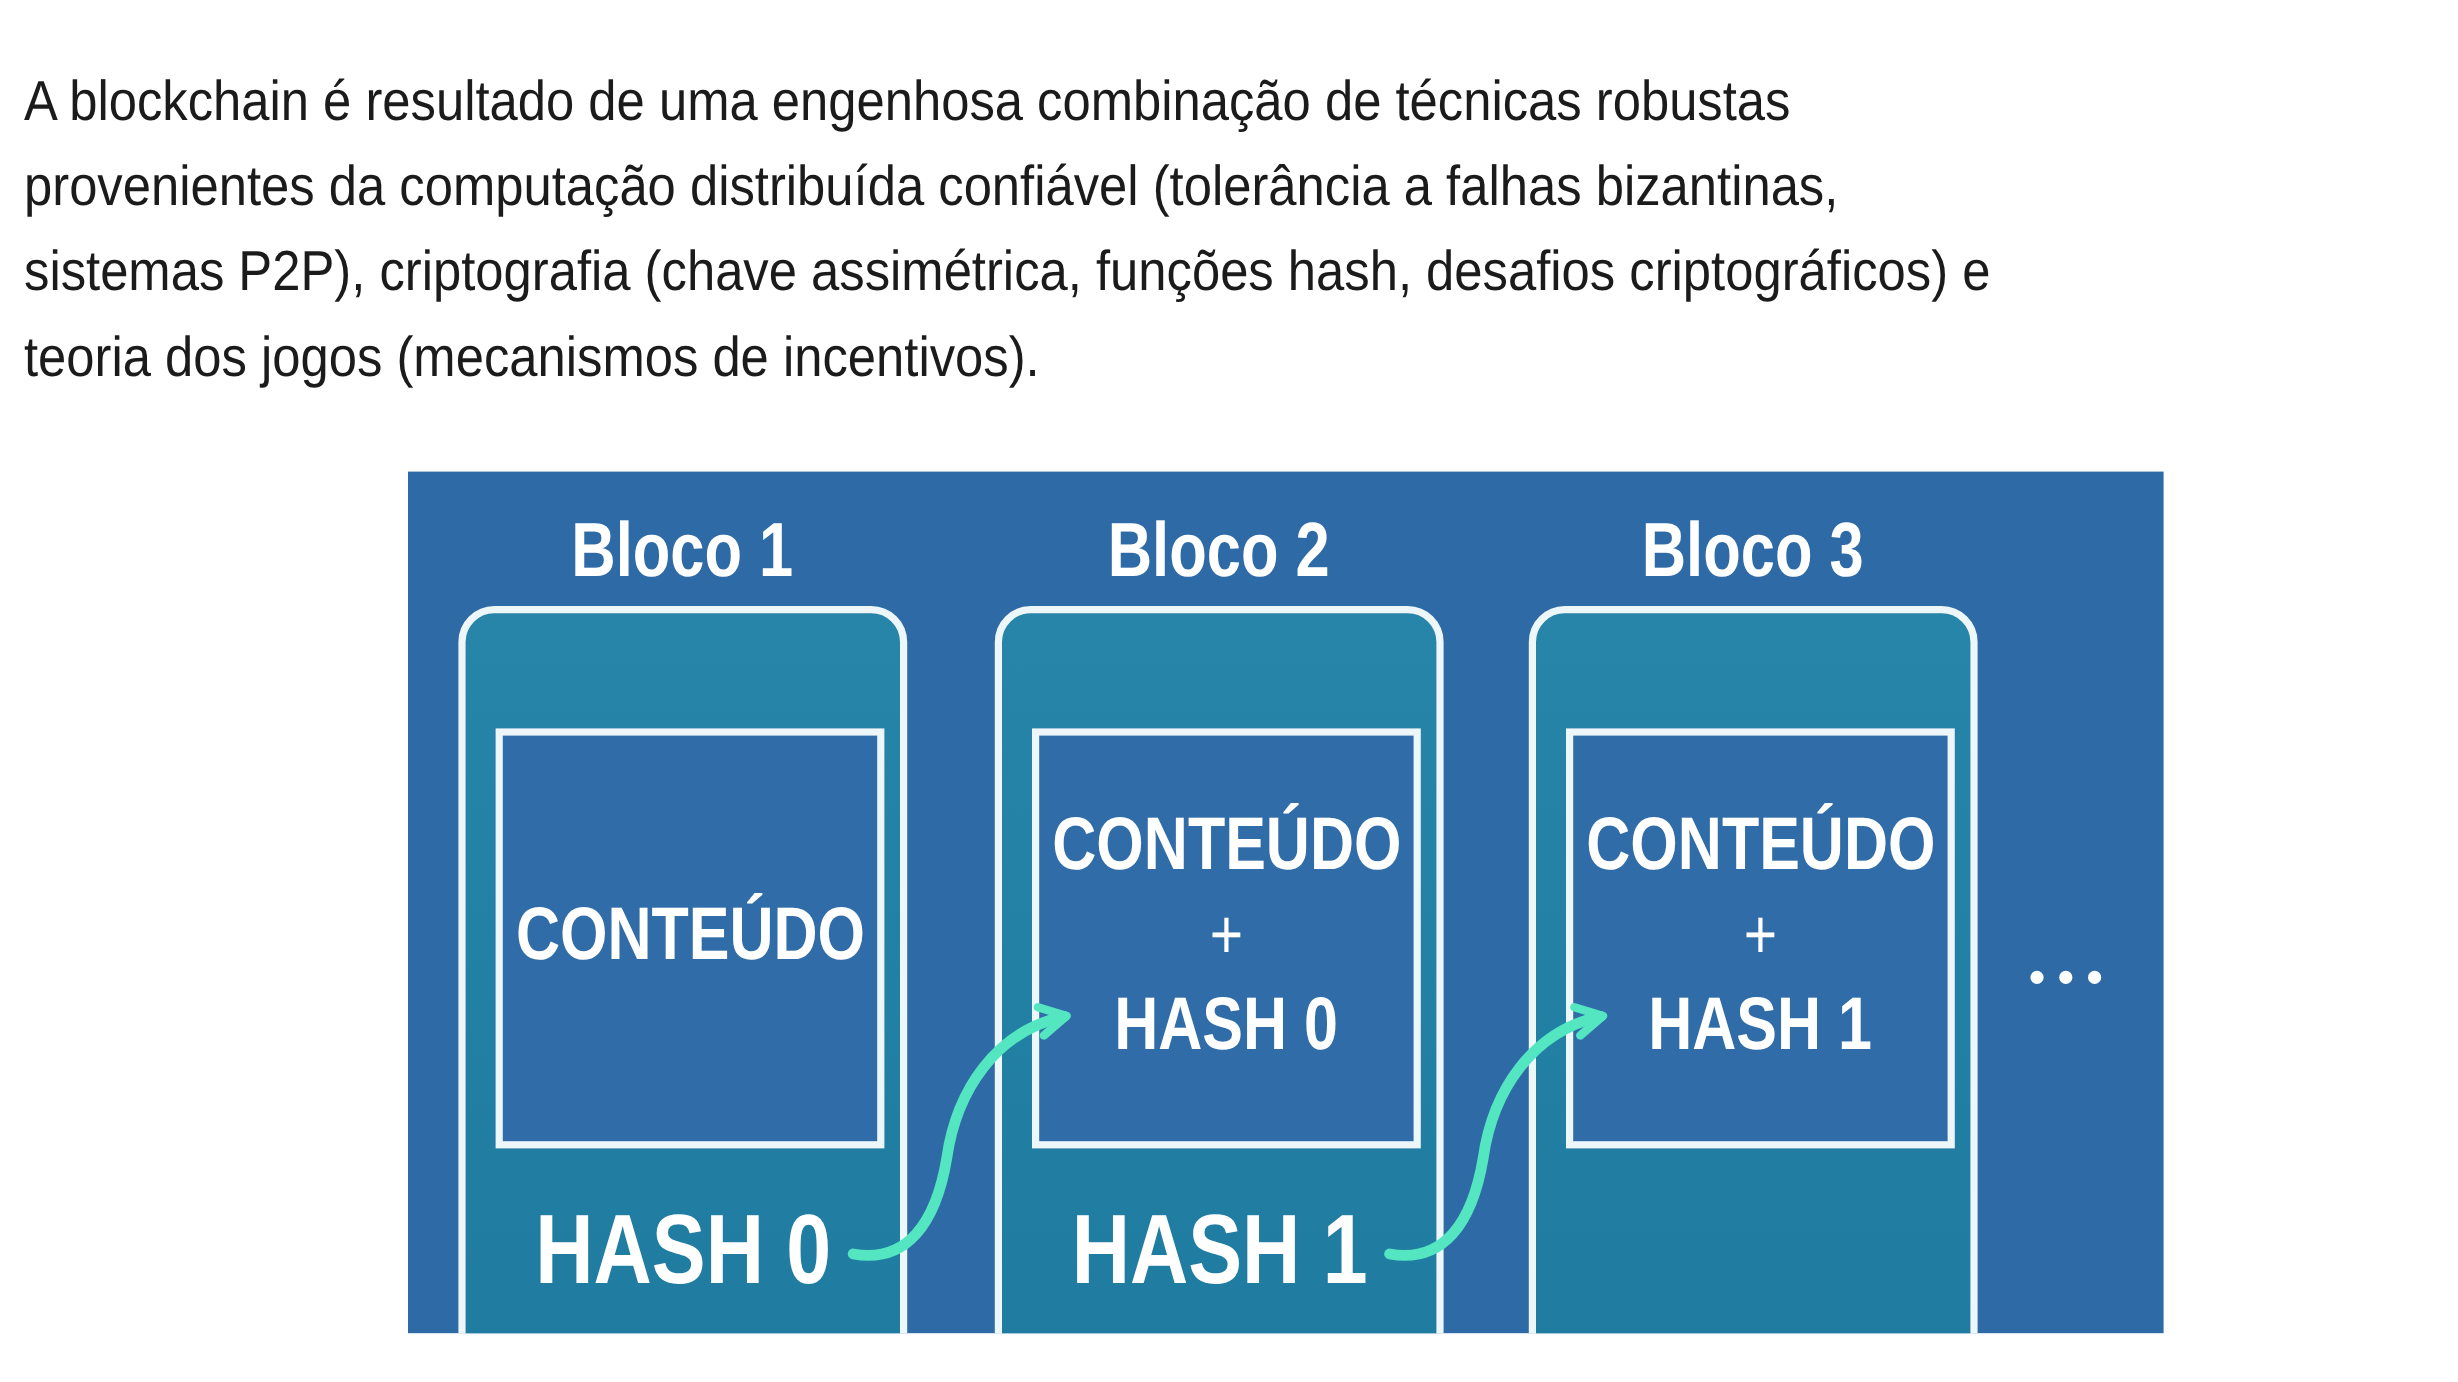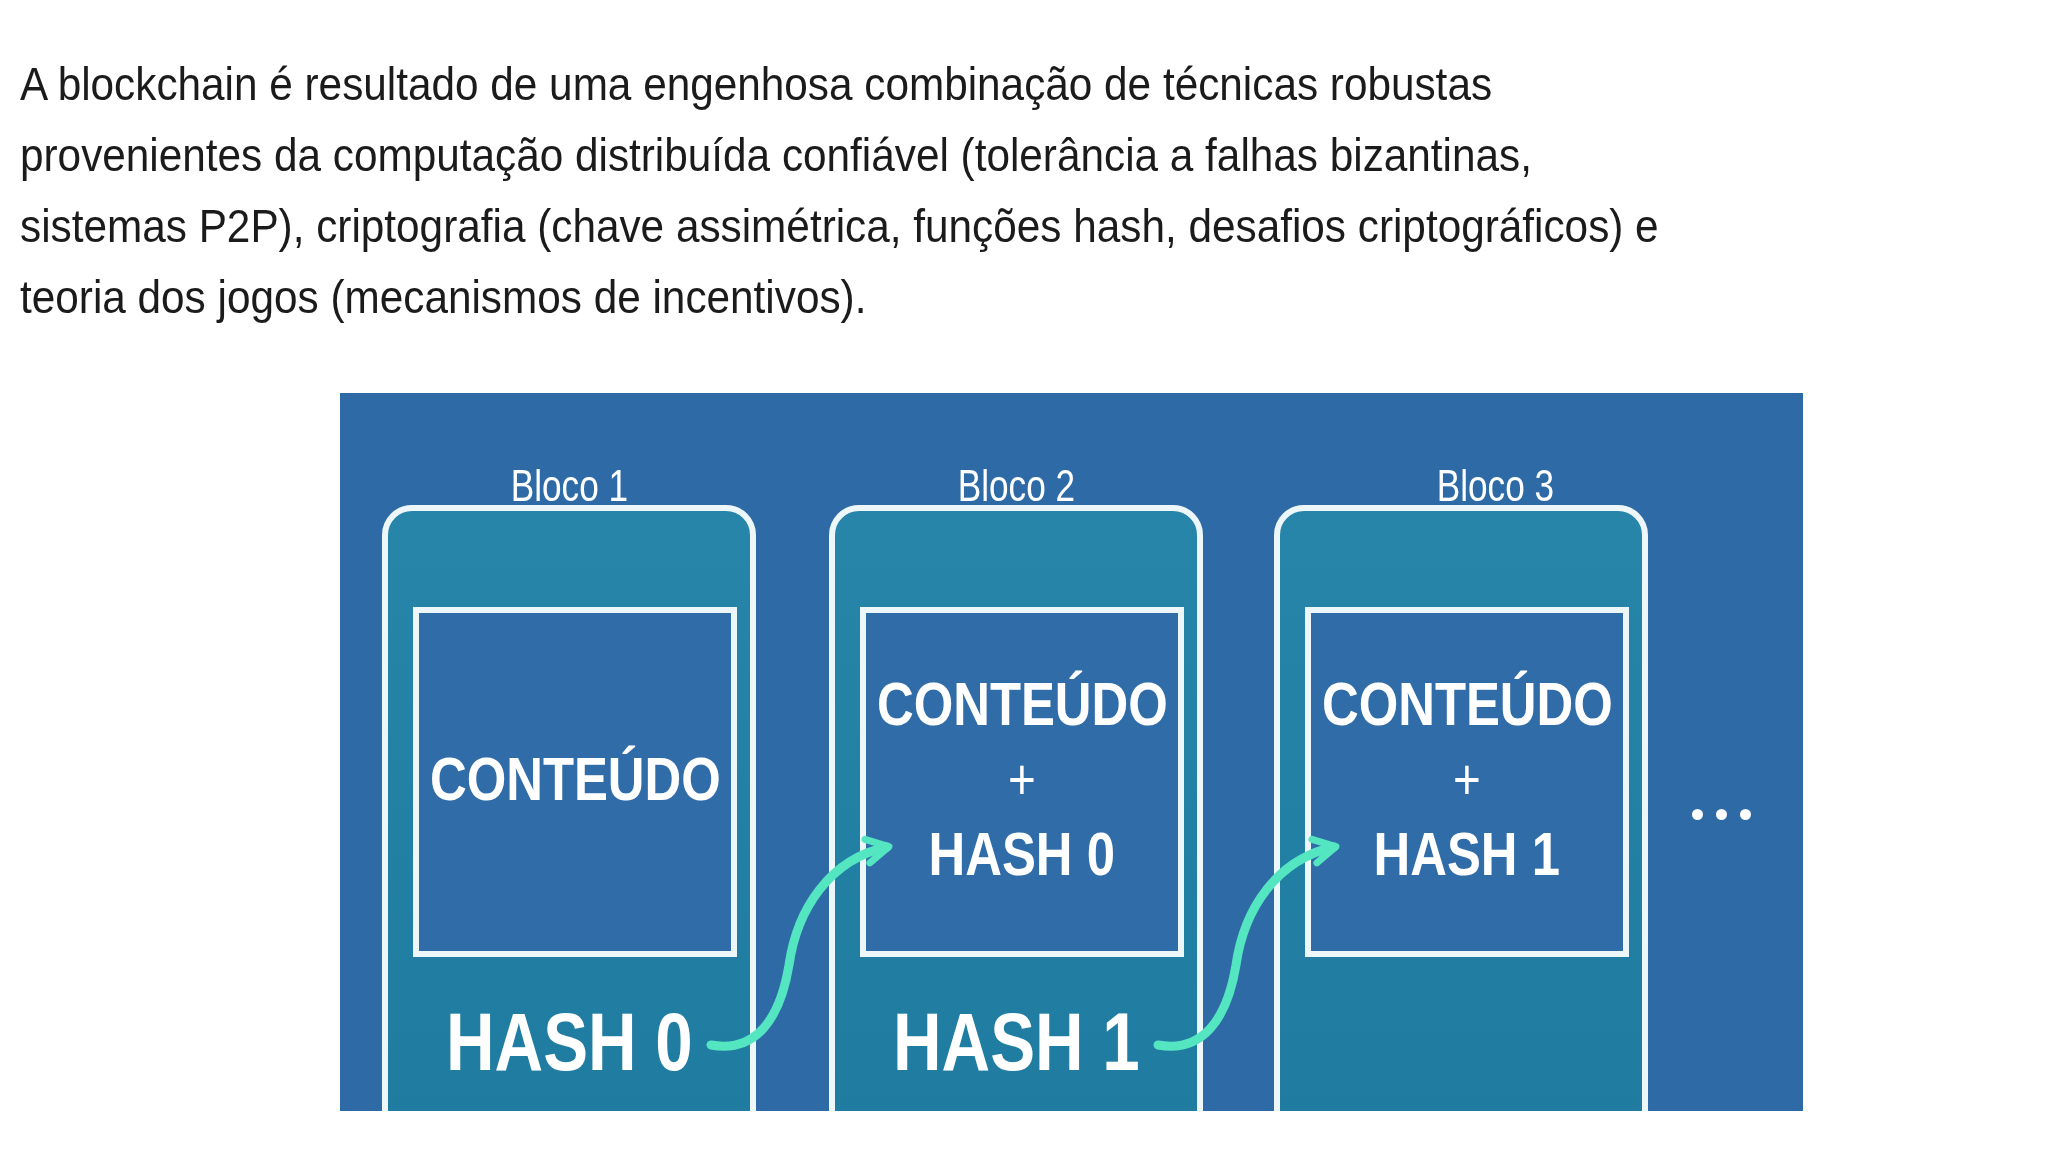--- a/index.html
+++ b/index.html
@@ -31,33 +31,32 @@
     transform-origin:left center;
   }
 
   
   .diagram{
     position:absolute;left:340px;top:393px;width:1463px;height:718px;
     background:var(--diagram-bg);overflow:hidden;
   }
   .block-label{
     position:absolute;top:34px;height:62px;width:374px;
-    color:var(--white-text);font-size:44px;font-weight:400;line-height:62px;
+    color:var(--white-text);font-size:64px;font-weight:700;line-height:62px;
     text-align:center;
-    margin-top:28px;
   }
   .block-label>span{display:inline-block;transform:scaleX(0.8);transform-origin:center;}
   .block{
     position:absolute;top:112px;width:374px;height:660px;
     border:6px solid var(--frame);border-radius:30px;
     background:linear-gradient(180deg,var(--block-top) 0%,var(--block-bottom) 100%);
     box-sizing:border-box;
   }
   .b1{left:42px;} .b2{left:489px;} .b3{left:934px;}
-  .label1{left:42px;} .label2{left:489px;text-align:center;} .label3{left:968px;}
+  .label1{left:42px;} .label2{left:489px;text-align:center;} .label3{left:934px;}
 
   .square{
     position:absolute;left:25px;top:96px;width:312px;height:332px;
     border:6px solid var(--frame);background:var(--square-fill);
     display:flex;flex-direction:column;align-items:center;justify-content:center;
     padding-bottom:6px;box-sizing:content-box;
   }
   .square .cline{
     color:var(--white-text);font-size:62px;font-weight:700;line-height:78px;
     white-space:nowrap;transform:scaleX(0.82);transform-origin:center;

